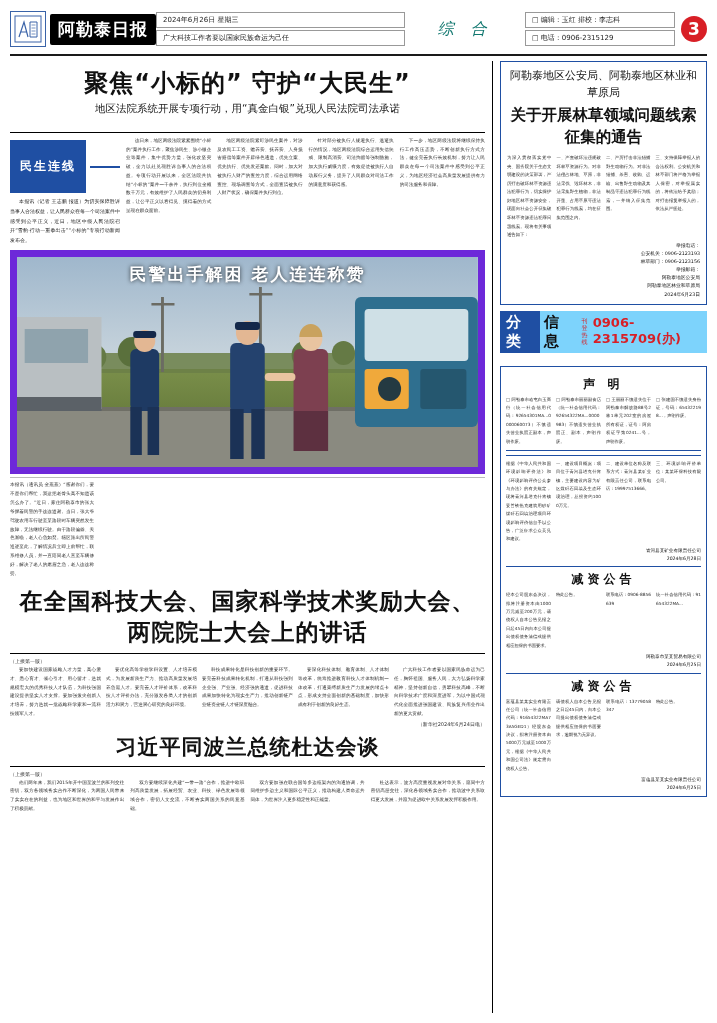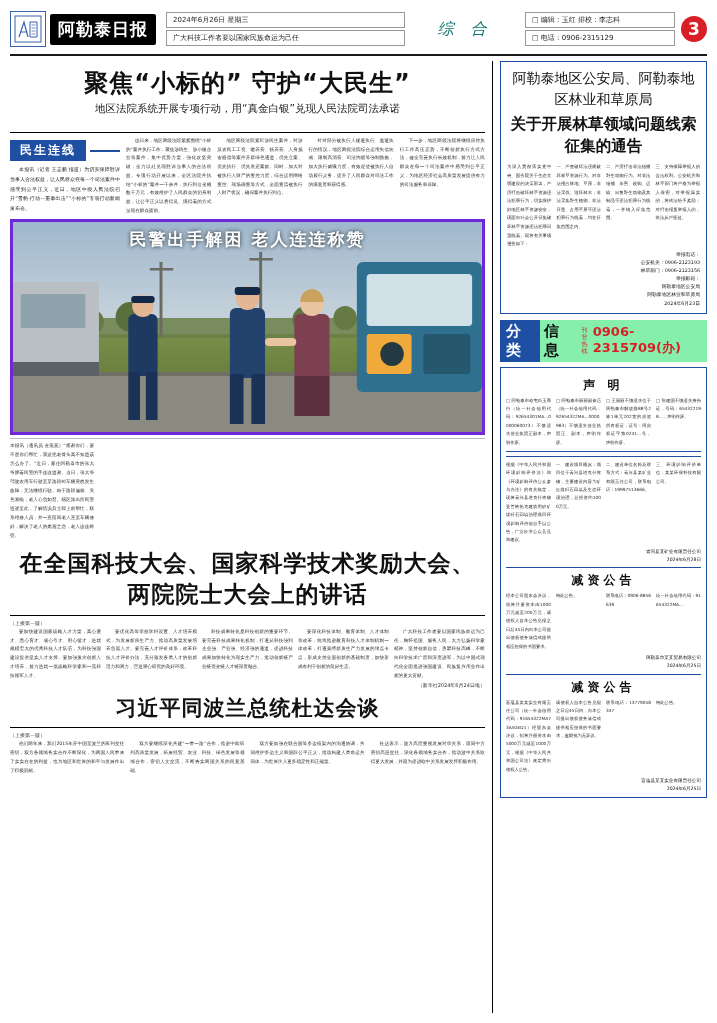--- a/index.html
+++ b/index.html
@@ -15,21 +15,21 @@
   
   .masthead{display:flex;align-items:center;height:46px;border-bottom:2px solid #1a1a1a;padding-bottom:2px;}
   .logo-box{width:34px;height:34px;border:1px solid #3a63a8;display:flex;align-items:center;justify-content:center;margin-right:4px;}
   .logo-box svg{display:block;}
   .title-plate{
     background:#000000;color:#fff;font-weight:bold;font-size:17px;
     padding:4px 8px;letter-spacing:1px;border-radius:2px;
     font-family:"DejaVu Sans","Liberation Sans",sans-serif;
     white-space:nowrap;
   }
-  .mast-mid{flex:1;display:flex;flex-direction:column;padding-left:10px;}
+  .mast-mid{flex:1;display:flex;flex-direction:column;}
   .mast-line{font-size:7px;color:#222;border:1px solid #999;padding:2px 6px;display:inline-block;margin:1px 0;white-space:nowrap;}
   .mast-center{width:120px;text-align:center;font-size:16px;letter-spacing:6px;color:#0f766e;font-style:italic;}
   .mast-right{display:flex;flex-direction:column;justify-content:center;align-items:flex-start;width:150px;}
   .mast-right .mast-line{width:100%;box-sizing:border-box;}
   .page-no{
     width:26px;height:26px;border-radius:50%;background:#d81f26;color:#fff;
     font-size:17px;font-weight:bold;display:flex;align-items:center;justify-content:center;margin-left:6px;
   }
 
   
@@ -37,59 +37,59 @@
   .left-col{width:484px;padding-right:7px;box-sizing:border-box;}
   .right-col{width:216px;box-sizing:border-box;border-left:1px solid #000;padding-left:7px;}
 
   
   .headline{font-size:24px;font-weight:bold;text-align:center;letter-spacing:1px;margin:6px 0 3px;}
   .subhead{font-size:10.5px;text-align:center;color:#222;margin-bottom:16px;}
   .rule{border-top:1px solid #000;margin:4px 0;}
   .rule-thin{border-top:1px solid #bbb;margin:3px 0;}
 
   .tag-row{display:flex;align-items:center;margin:3px 0 4px;}
-  .tag{background:#1f4fa3;color:#fff;font-size:12px;font-weight:bold;padding:2px 10px;letter-spacing:2px;}
+  .tag{background:#1f4fa3;color:#fff;font-size:12px;font-weight:bold;padding:18px 10px;letter-spacing:2px;}
   .tag-rule{flex:1;border-bottom:2px solid #1f4fa3;margin-left:4px;height:1px;}
   .cols-4{display:flex;gap:6px;}
   .cols-5{display:flex;gap:5px;}
   .col{flex:1;}
   .txt{
     font-size:4.6px;line-height:1.9;color:#2a2a2a;text-align:justify;
     word-break:break-all;
   }
   .txt.ind{text-indent:9px;}
   .lead{font-size:5px;line-height:1.95;color:#222;text-align:justify;word-break:break-all;}
 
   
-  .photo-wrap{border:3px solid #6d28d9;margin:4px 0 2px;position:relative;}
+  .photo-wrap{border:7px solid #6d28d9;margin:4px 0 2px;position:relative;}
   .photo-title{
     position:absolute;top:6px;left:0;right:0;text-align:center;
     color:#fff;font-size:17px;font-weight:bold;letter-spacing:2px;
     text-shadow:0 0 4px rgba(0,0,0,.8);
   }
   .photo{display:block;width:100%;height:210px;}
 
   .photo-side{display:flex;gap:6px;align-items:flex-start;}
   .side-text{width:84px;font-size:4.6px;line-height:1.95;text-align:justify;word-break:break-all;color:#2a2a2a;}
   .photo-main{flex:1;}
 
   .big-head{font-size:23px;font-weight:bold;text-align:center;line-height:1.35;margin:7px 0 5px;letter-spacing:1px;}
   .mid-head{font-size:21px;font-weight:bold;text-align:center;margin:6px 0 5px;letter-spacing:1px;}
   .note{font-size:5px;color:#333;margin-bottom:2px;}
   .credit{font-size:5px;text-align:right;color:#333;margin-top:2px;}
 
   
   .notice-box{border:1px solid #1f4fa3;padding:6px 6px 5px;margin-bottom:6px;}
-  .notice-org{font-size:14px;text-align:center;line-height:1.5;margin-bottom:3px;}
+  .notice-org{font-size:11px;text-align:center;line-height:1.5;margin-bottom:3px;}
   .notice-title{font-size:15.5px;font-weight:bold;text-align:center;line-height:1.45;margin:2px 0 5px;}
   .notice-cols{display:flex;gap:5px;}
   .notice-txt{font-size:4.4px;line-height:1.95;text-align:justify;word-break:break-all;color:#2a2a2a;}
   .sign{font-size:4.8px;text-align:right;line-height:1.7;margin-top:2px;}
 
-  .class-bar{display:flex;align-items:center;background:#86efac;margin:4px 0 5px;}
+  .class-bar{display:flex;align-items:center;background:#7dd3fc;margin:4px 0 13px;}
   .class-fen{background:#1f4fa3;color:#fff;font-weight:bold;font-size:15px;padding:2px 6px;letter-spacing:1px;}
   .class-xin{font-weight:bold;font-size:15px;padding:2px 4px;letter-spacing:1px;color:#111;}
   .class-hot{font-size:6px;color:#d81f26;line-height:1.15;margin:0 3px;text-align:center;}
   .class-phone{font-weight:bold;font-size:13px;color:#d81f26;letter-spacing:0;}
 
   .sec-title{font-size:12px;font-weight:bold;text-align:center;letter-spacing:4px;margin:4px 0 3px;}
   .ad-title{font-size:11.5px;font-weight:bold;text-align:center;line-height:1.5;margin:4px 0;}
   .ad-cols{display:flex;gap:5px;}
   .ad-txt{font-size:4.3px;line-height:1.95;text-align:justify;word-break:break-all;color:#2a2a2a;}
   .ad-sign{font-size:4.6px;text-align:right;line-height:1.7;margin-top:3px;}

